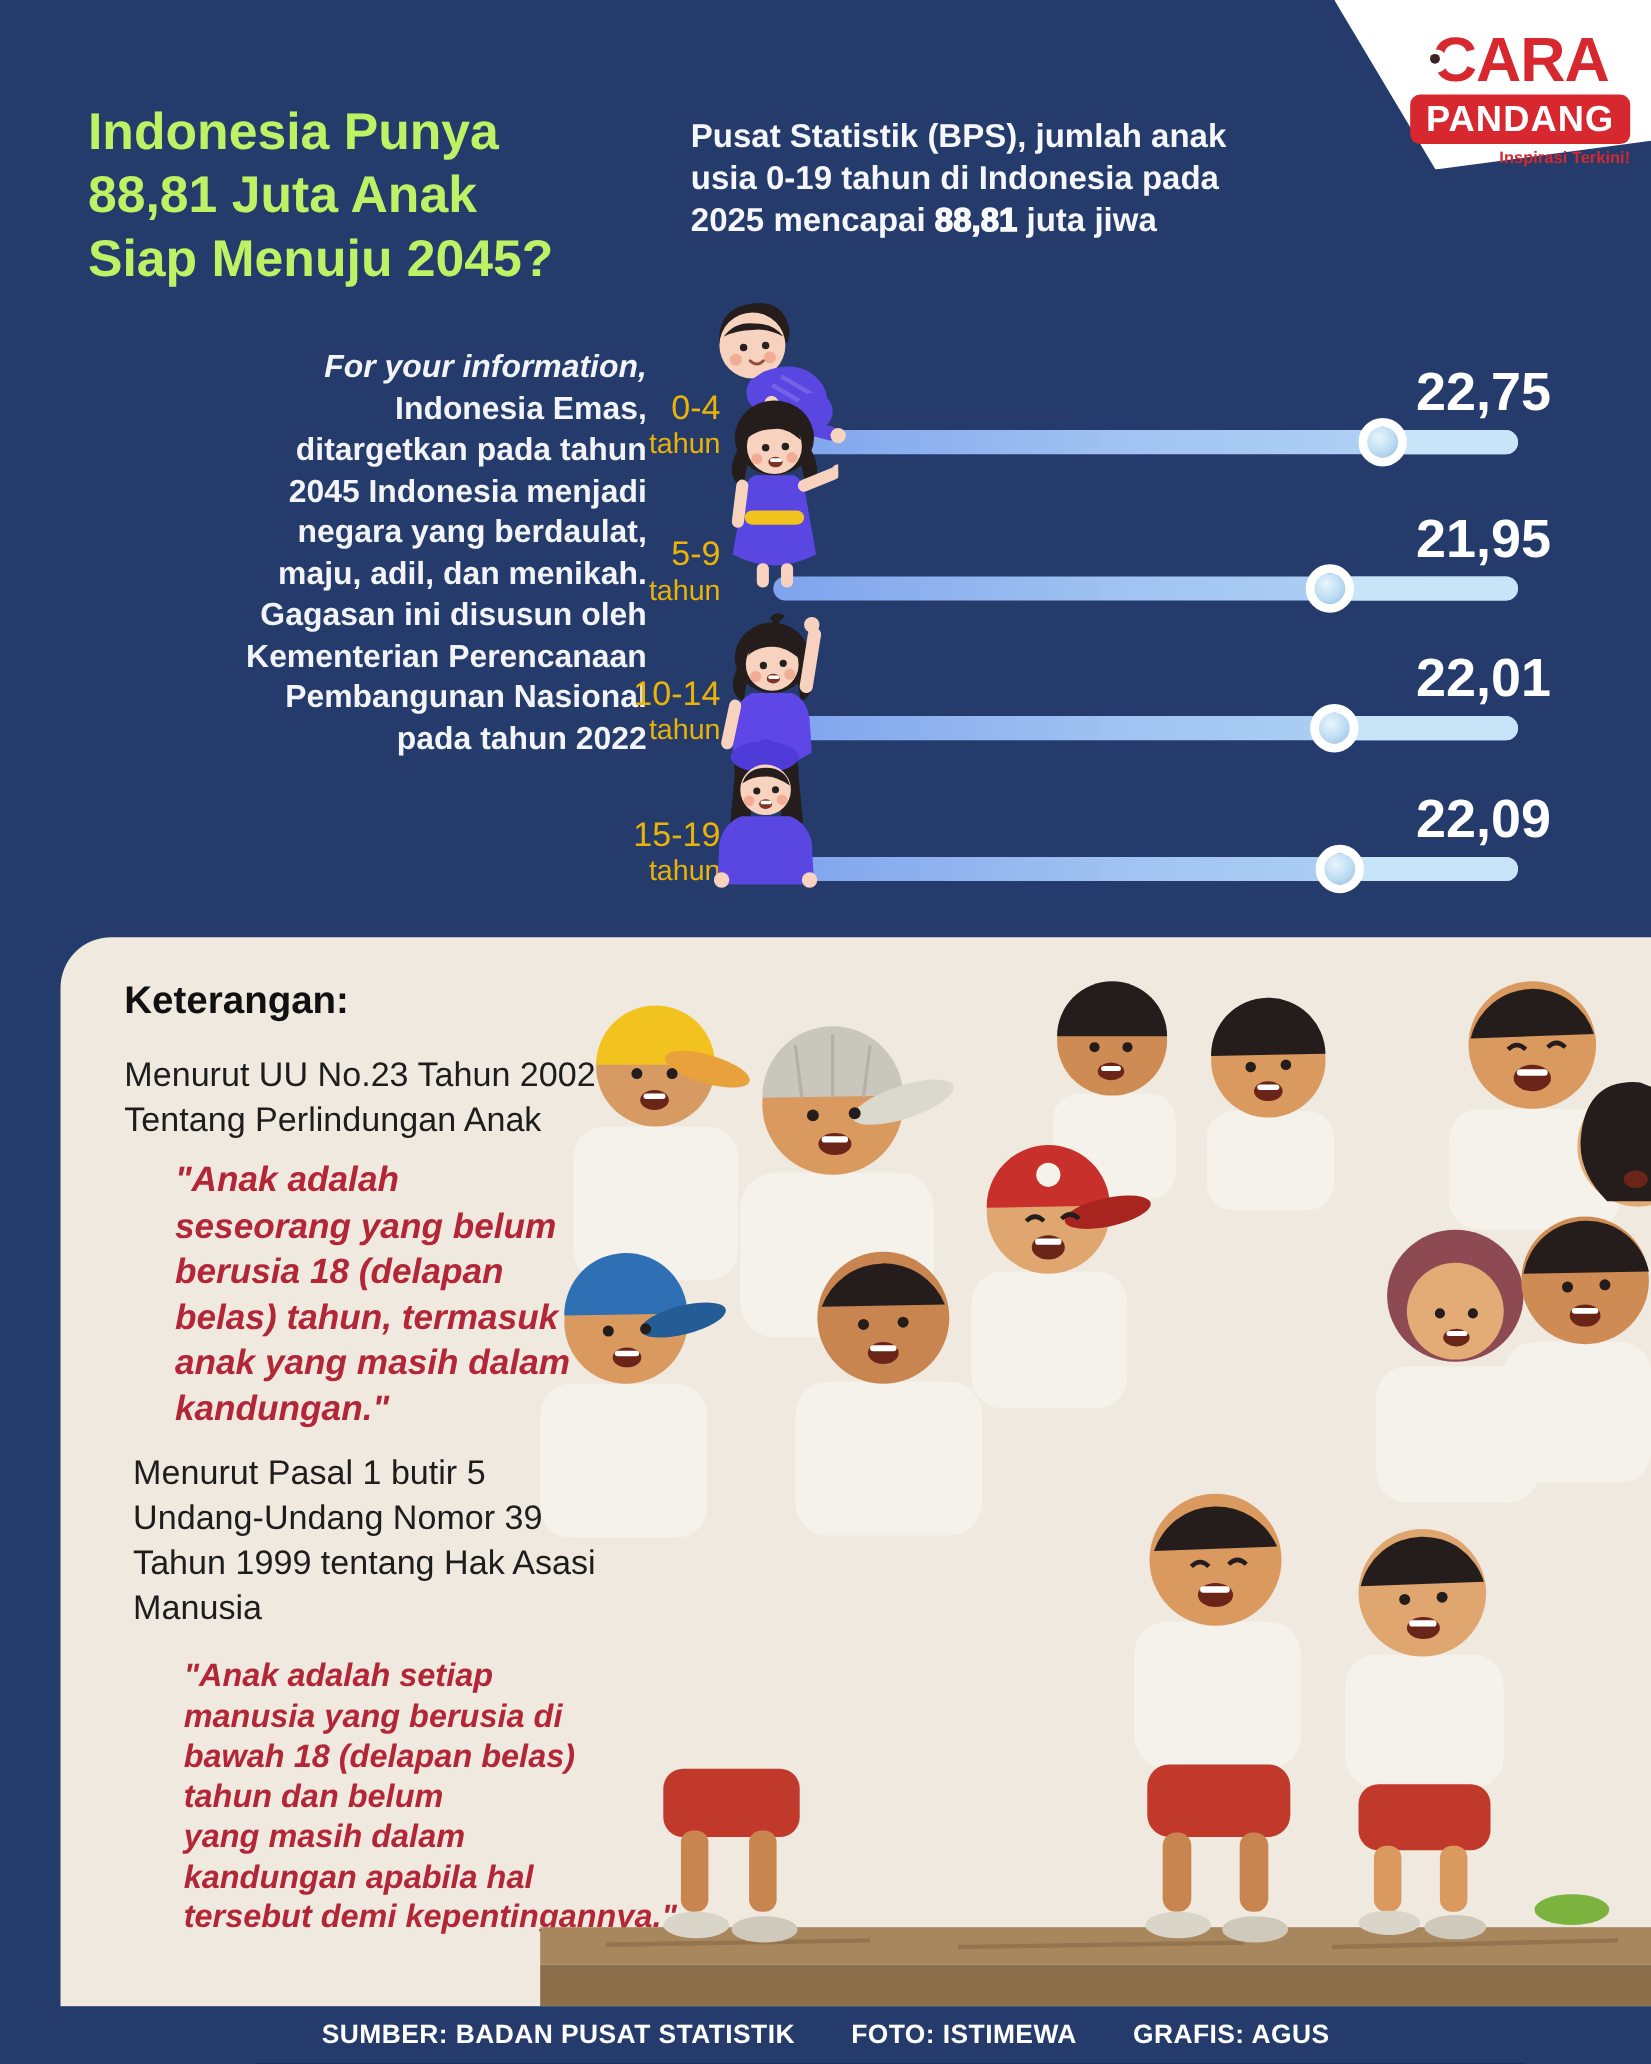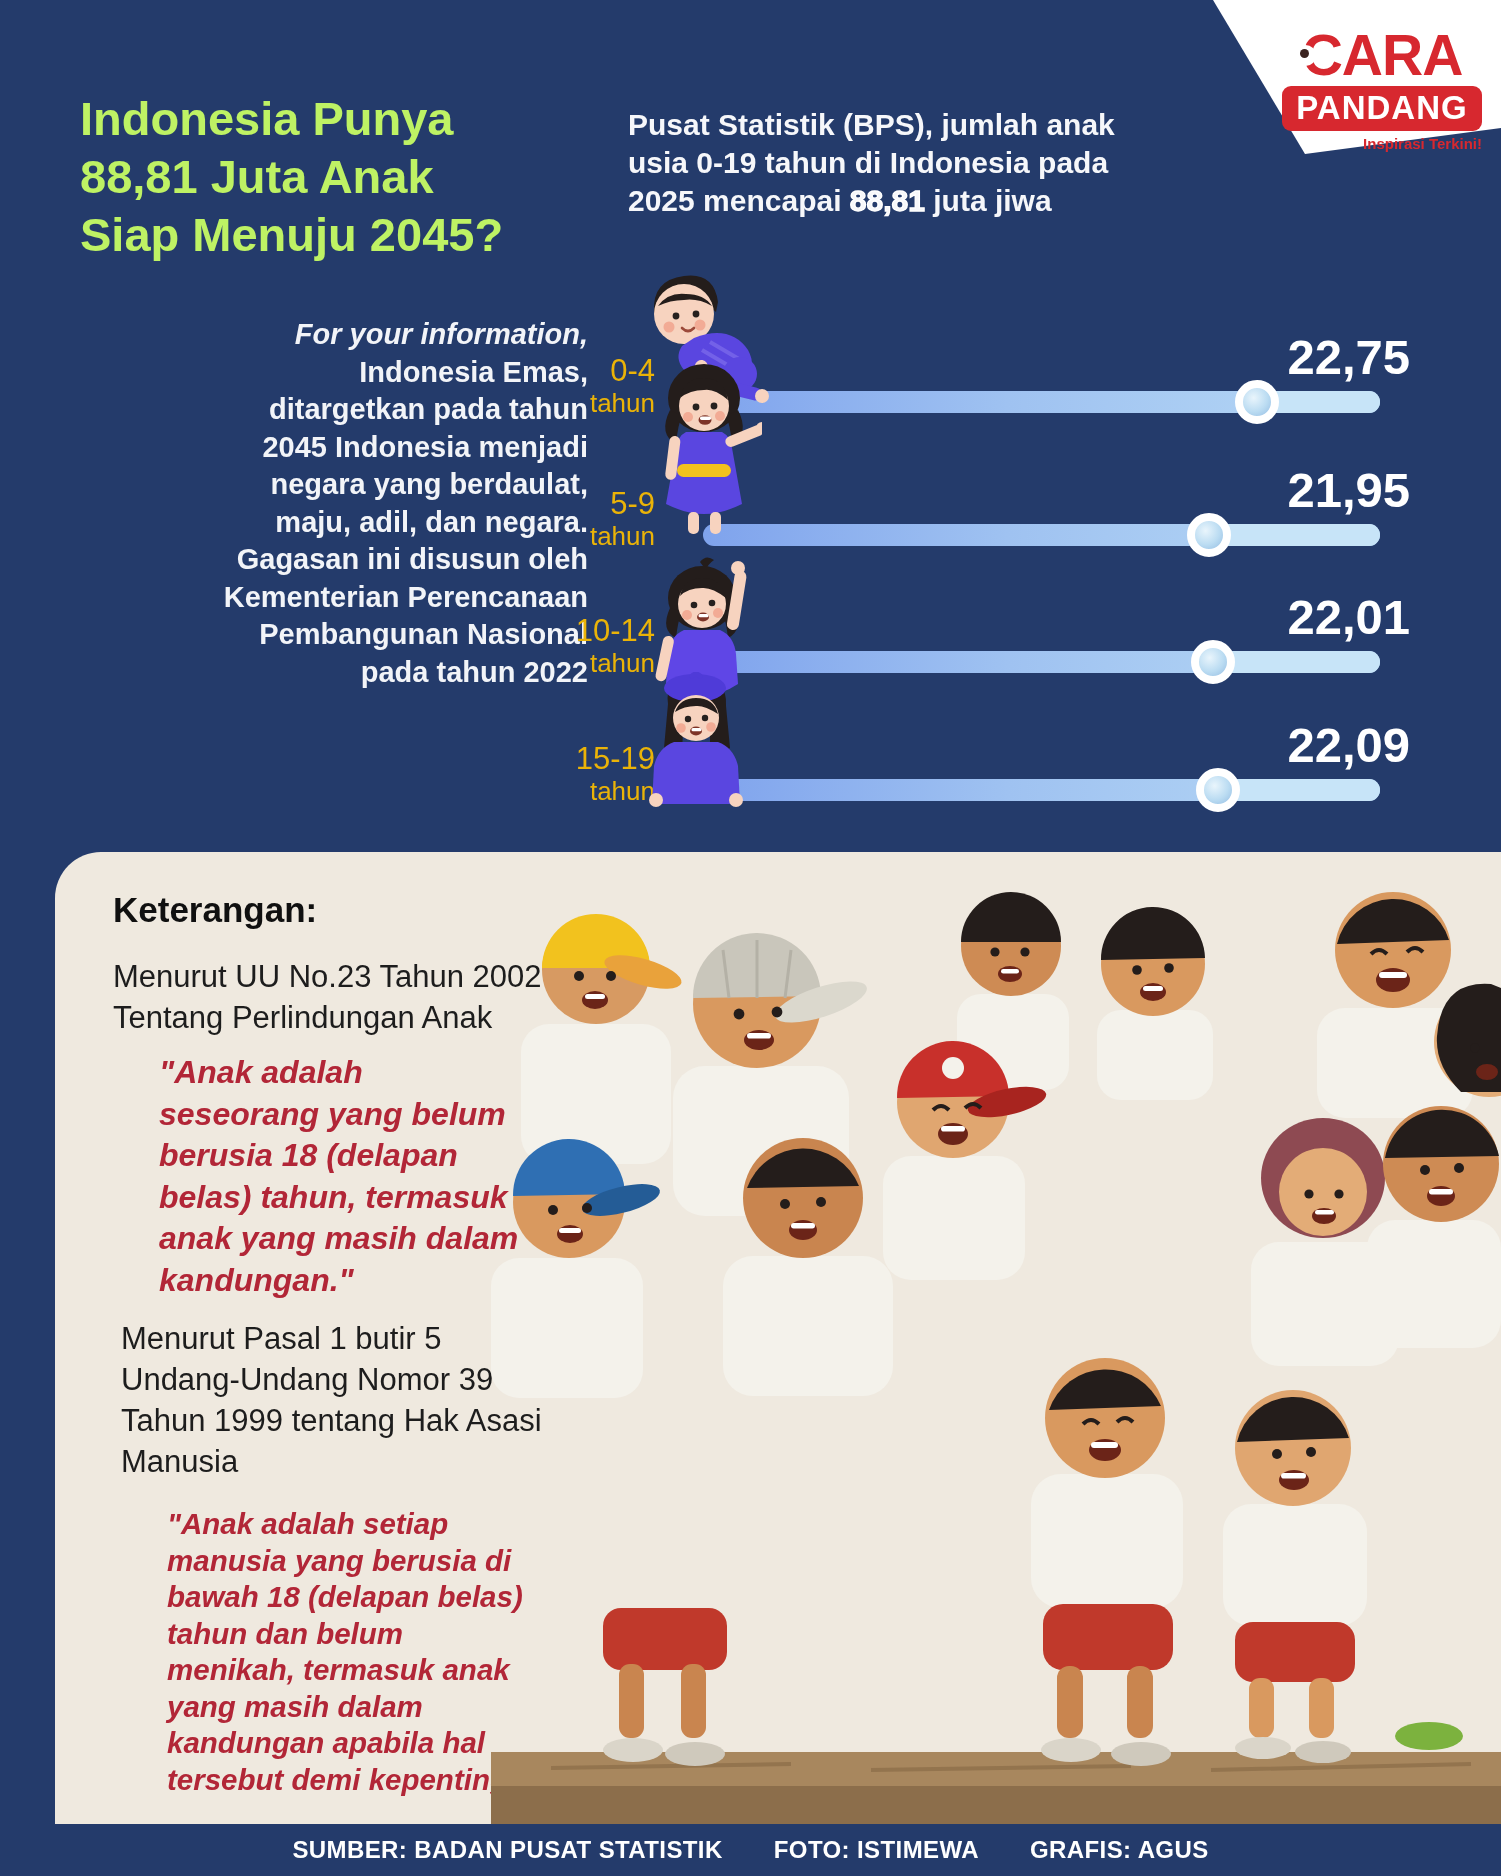--- a/index.html
+++ b/index.html
@@ -116,21 +116,21 @@
     <div class="nowrap">usia 0-19 tahun di Indonesia pada</div>
     <div class="nowrap"><span>2025 mencapai </span><span class="stroke">88,81</span><span> juta jiwa</span></div>
   </div>
 
   <div class="abs" id="side-note">
     <div class="nowrap lead">For your information,</div>
     <div class="nowrap">Indonesia Emas,</div>
     <div class="nowrap">ditargetkan pada tahun</div>
     <div class="nowrap">2045 Indonesia menjadi</div>
     <div class="nowrap">negara yang berdaulat,</div>
-    <div class="nowrap">maju, adil, dan negara.</div>
+    <div class="nowrap">maju, adil, dan menikah.</div>
     <div class="nowrap">Gagasan ini disusun oleh</div>
     <div class="nowrap">Kementerian Perencanaan</div>
     <div class="nowrap">Pembangunan Nasional</div>
     <div class="nowrap">pada tahun 2022</div>
   </div>
 
   <div class="abs chart-row" style="top:327px">
     <div class="age-label">
       <div class="age-range">0-4</div>
       <div class="age-unit">tahun</div>
@@ -276,21 +276,20 @@
       <div class="nowrap">Undang-Undang Nomor 39</div>
       <div class="nowrap">Tahun 1999 tentang Hak Asasi</div>
       <div class="nowrap">Manusia</div>
     </div>
 
     <div class="ket-quote" id="ket-quote2">
       <div class="nowrap">"Anak adalah setiap</div>
       <div class="nowrap">manusia yang berusia di</div>
       <div class="nowrap">bawah 18 (delapan belas)</div>
       <div class="nowrap">tahun dan belum</div>
-      <div class="nowrap">menikah, termasuk anak</div>
       <div class="nowrap">yang masih dalam</div>
       <div class="nowrap">kandungan apabila hal</div>
       <div class="nowrap">tersebut demi kepentingannya."</div>
     </div>
   </div>
 
   <svg class="abs" id="photo" viewBox="0 0 1010 972">
 
     <g>
       <rect x="30" y="172" width="150" height="140" rx="28" fill="#F4F2EB"></rect>

